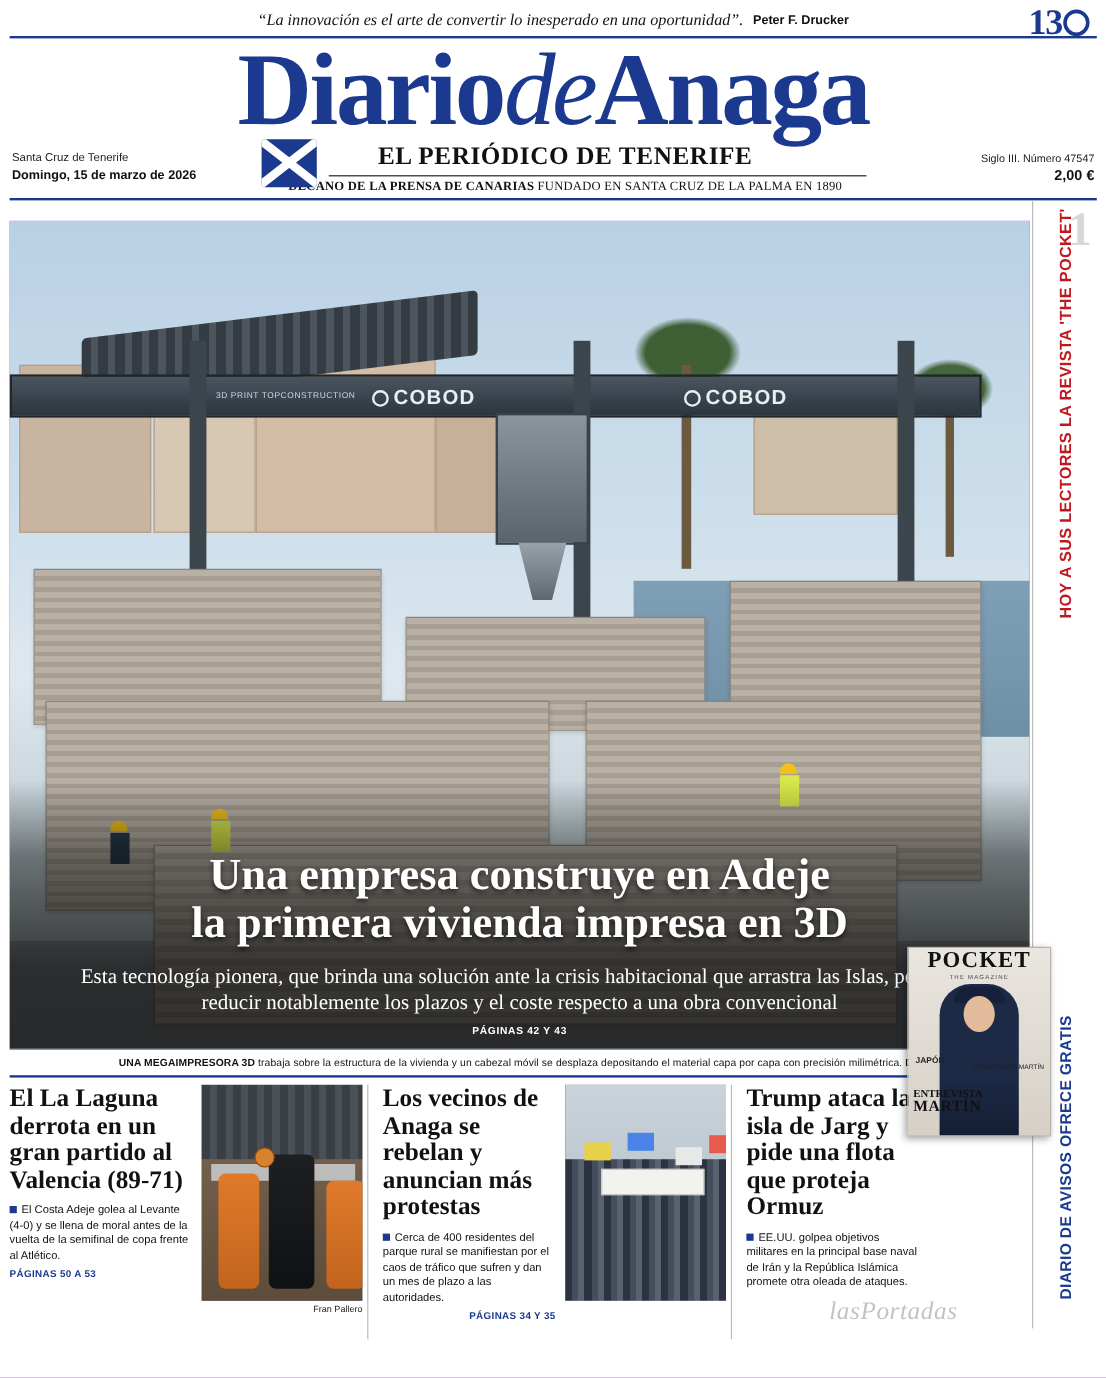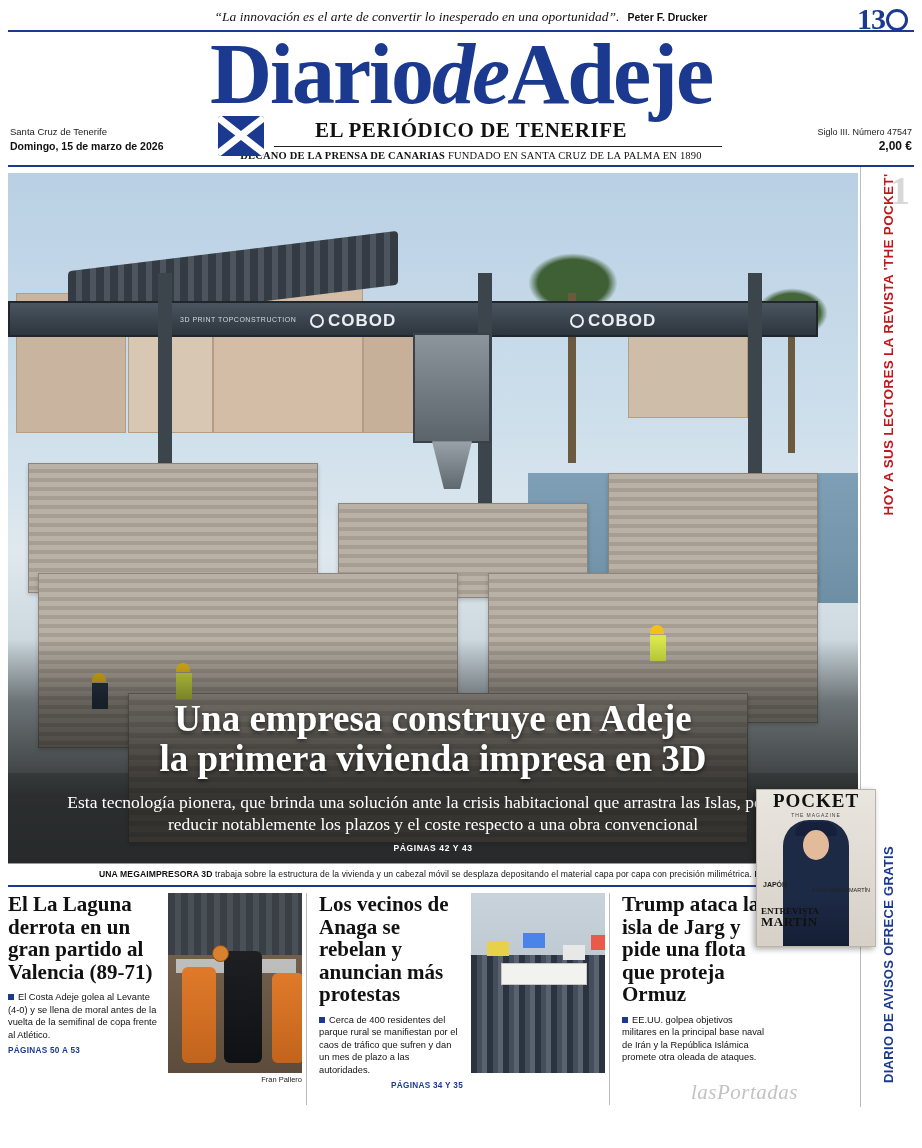--- a/index.html
+++ b/index.html
@@ -71,21 +71,21 @@
     font-family: "Liberation Serif", serif;
     font-weight: bold;
     font-size: 86px;
     line-height: 0.95;
     color: #1b3a8f;
     letter-spacing: -2px;
     white-space: nowrap;
   }
   .masthead-title .de {
     font-style: italic;
-    font-weight: bold;
+    font-weight: normal;
     letter-spacing: -3px;
   }
 
   
   .subhead {
     display: flex;
     align-items: flex-start;
     padding: 2px 10px 0 10px;
     margin-top: -4px;
     position: relative;
@@ -200,21 +200,21 @@
     font-size: 40px;
     font-weight: bold;
     color: #d8d8d8;
   }
 
   
   .lead-photo {
     position: relative;
     width: 850px;
     height: 690px;
-    margin-top: 6px;
+    margin-top: 17px;
     overflow: hidden;
     background: #8b5cf6;
   }
   .sky {
     position: absolute; inset: 0;
     background: linear-gradient(#b9d0e4 0%, #cfe0ec 38%, #dfe8ee 55%, #c9d6dc 70%, #b7c3c6 100%);
   }
   .sea {
     position: absolute; left: 520px; right: 0; top: 300px; height: 130px;
     background: linear-gradient(#6f93ad, #5b8098);
@@ -499,21 +499,21 @@
   <span class="quote-text">“La innovación es el arte de convertir lo inesperado en una oportunidad”.</span>
   <span class="quote-author">Peter F. Drucker</span>
   <div class="issue-number">
     <span>13</span><span class="o-circle"></span>
   </div>
 </div>
 
 <div class="masthead-rule"></div>
 
 <div class="masthead">
-  <div class="masthead-title"><span>Diario</span><span class="de">de</span><span>Adeje</span></div>
+  <div class="masthead-title"><span>Diario</span><span class="de">de</span><span>Anaga</span></div>
 </div>
 
 <div class="subhead">
   <div class="sub-left">
     <div class="city">Santa Cruz de Tenerife</div>
     <div class="date">Domingo, 15 de marzo de 2026</div>
   </div>
   <div class="sub-center">
     <div class="flag-badge"></div>
     <div class="periodico">EL PERIÓDICO DE TENERIFE</div>

